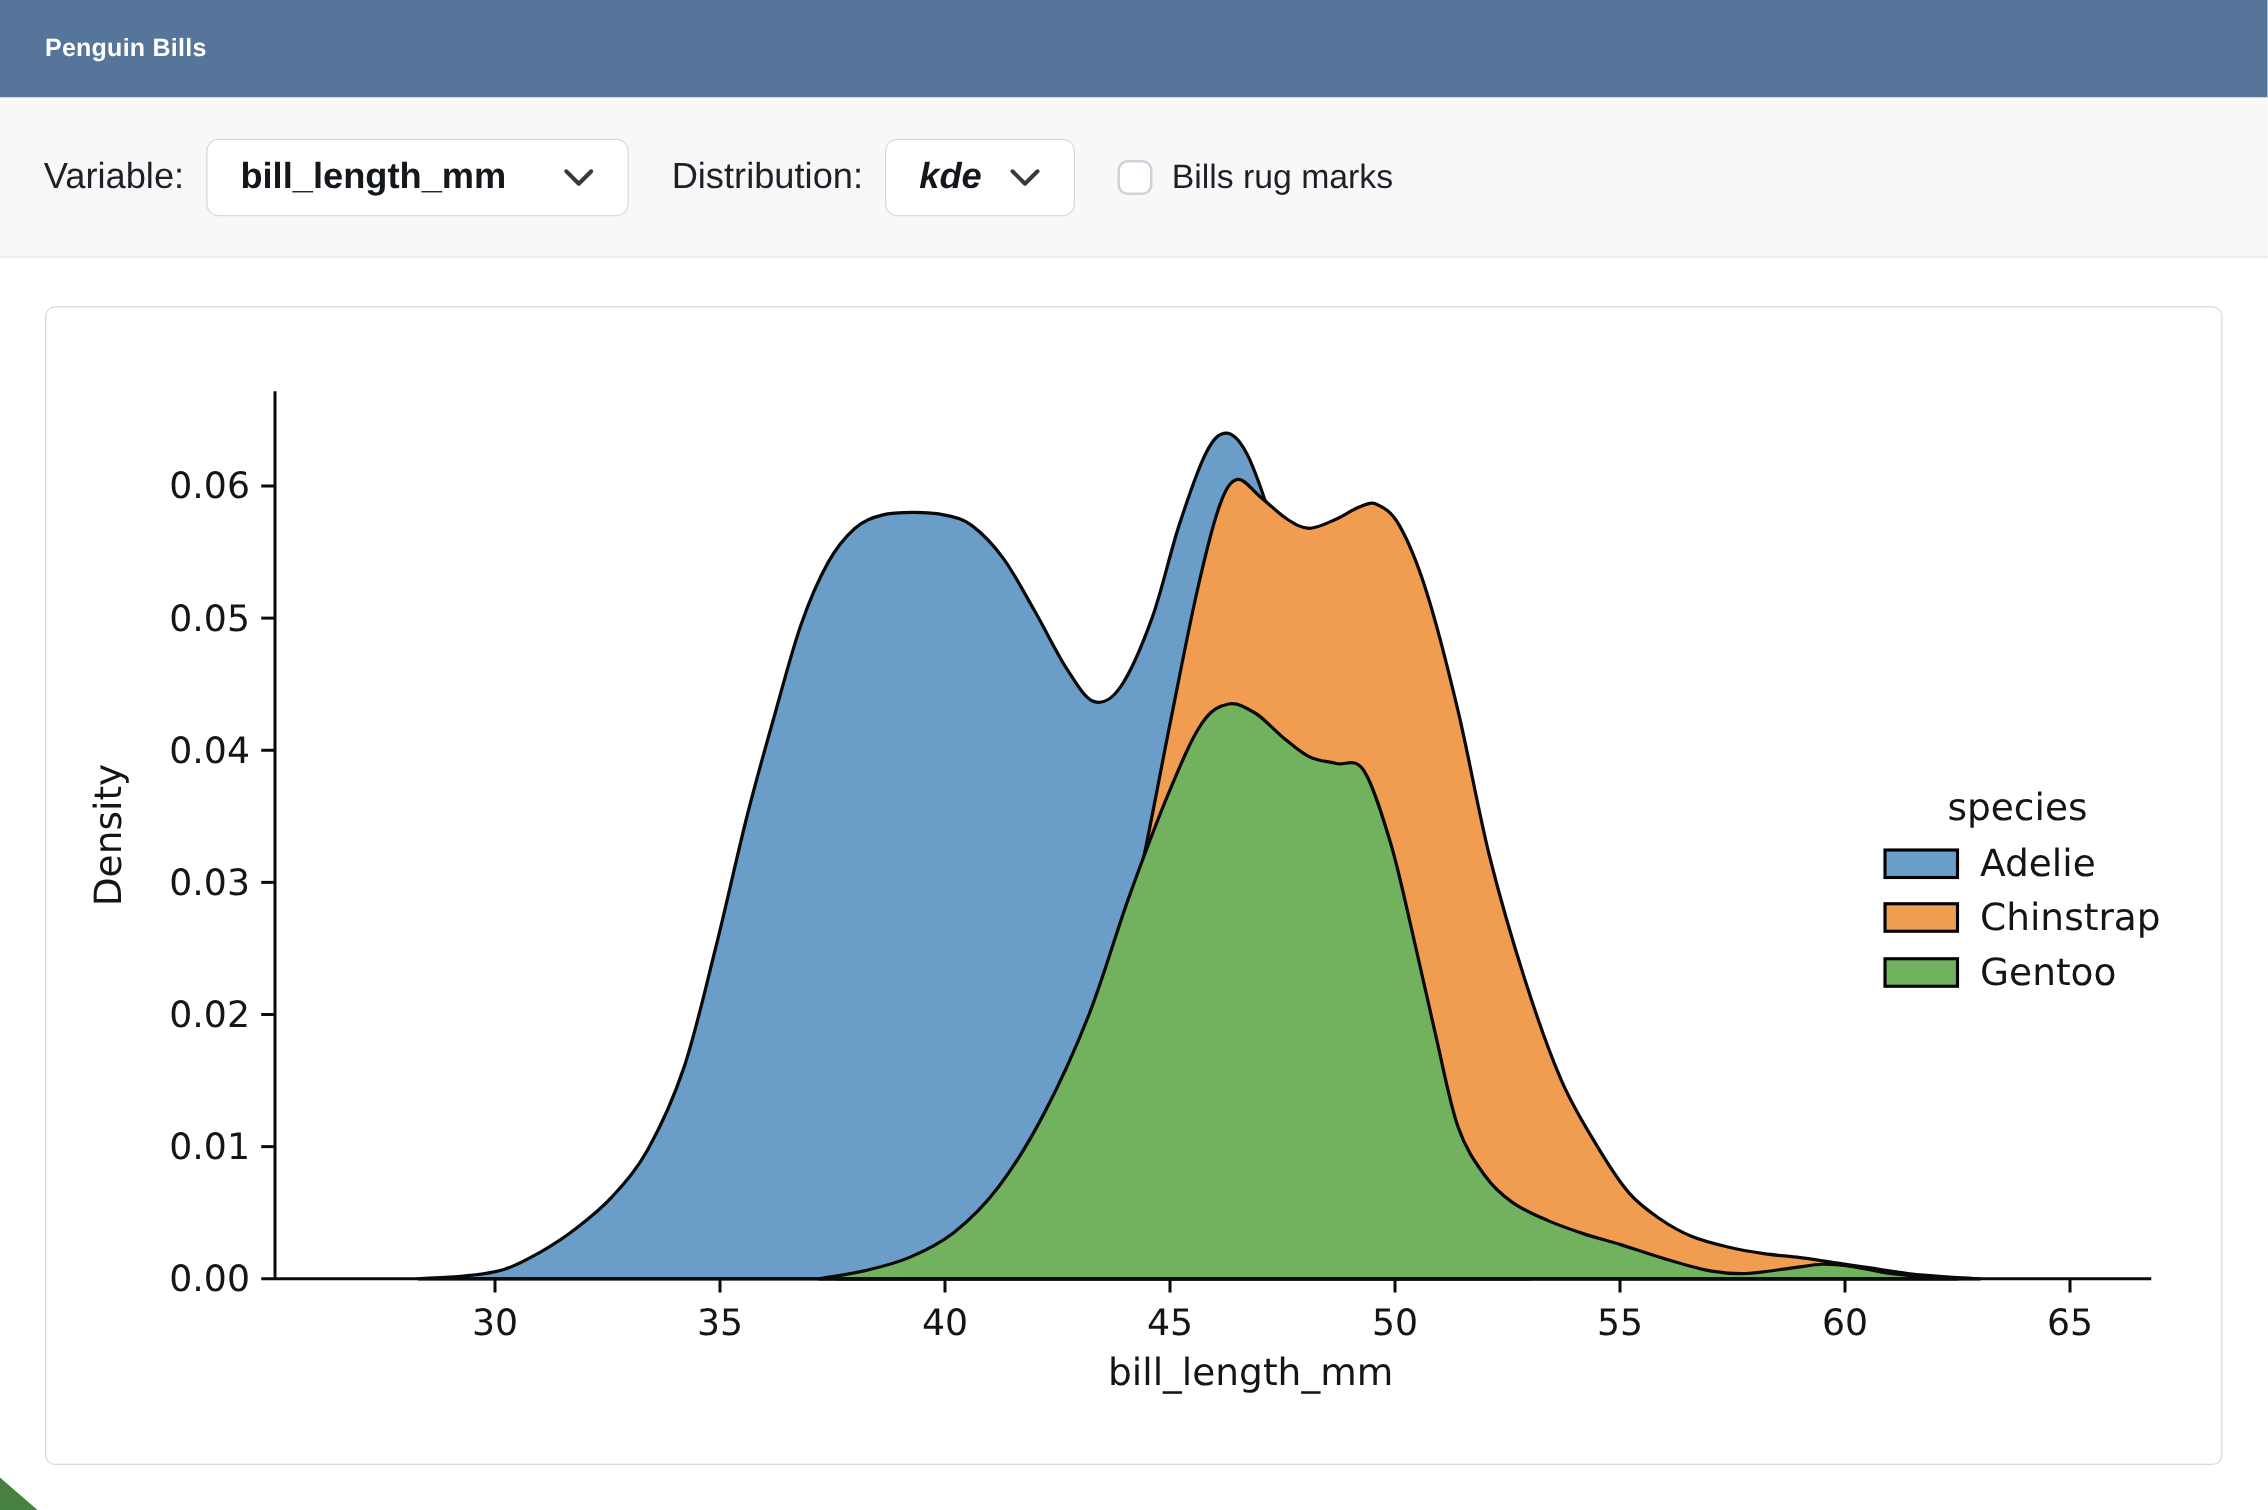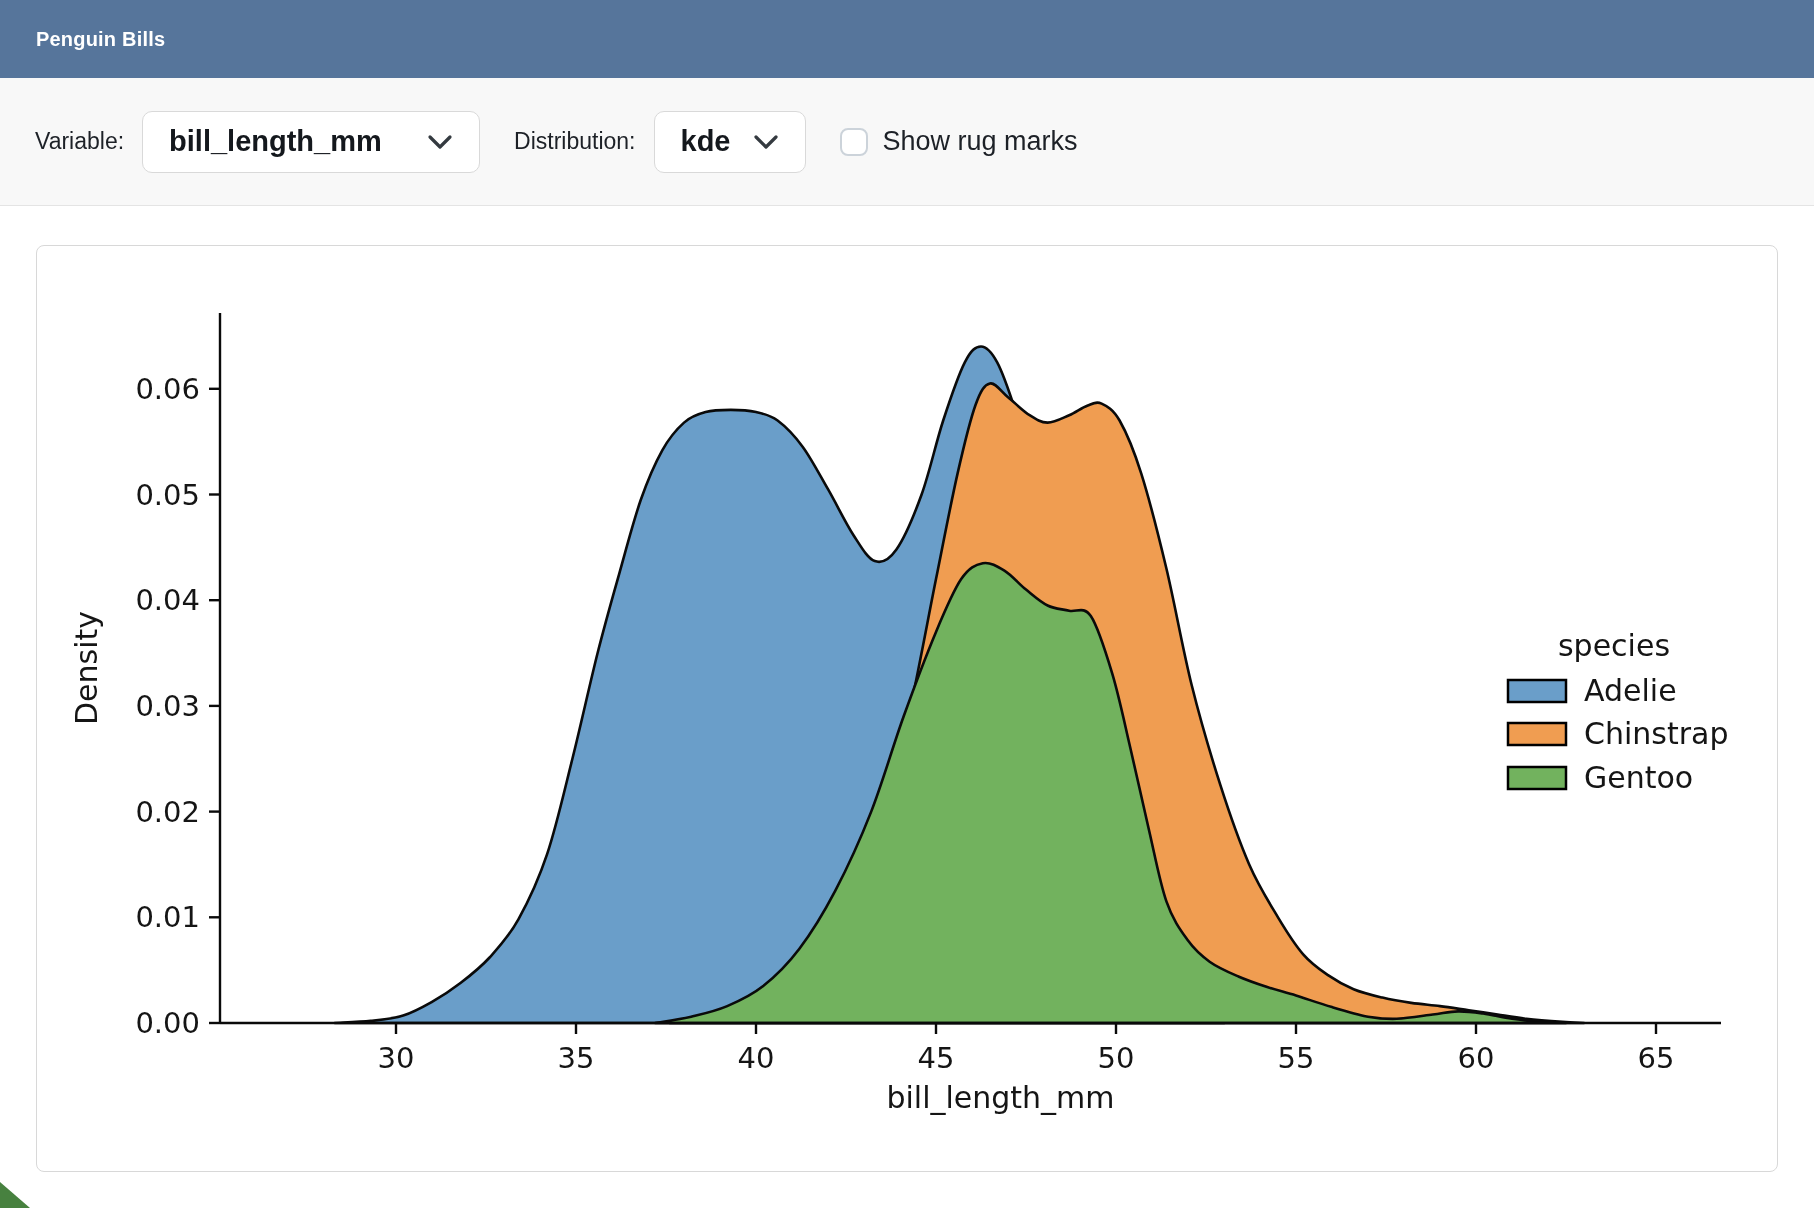--- a/index.html
+++ b/index.html
@@ -12,21 +12,21 @@
     background:#56759b;display:flex;align-items:center;
   }
   .app-title{
     color:#ffffff;font-size:20px;font-weight:600;margin-left:36px;letter-spacing:.2px;
   }
   .toolbar{
     position:absolute;left:0;top:78px;width:1814px;height:128px;
     background:#f8f8f8;border-bottom:1px solid #e4e4e4;
     display:flex;align-items:center;padding-left:35px;box-sizing:border-box;
   }
-  .tb-label{font-size:23px;color:#1d2127;}
+  .tb-label{font-size:29px;color:#1d2127;}
   .select{
     height:62px;background:#ffffff;border:1px solid #d9d9d9;border-radius:10px;
     display:flex;align-items:center;justify-content:space-between;
     padding:0 26px;box-sizing:border-box;cursor:pointer;
   }
   .select .sel-value{font-size:29px;font-weight:600;color:#14181d;}
   .select svg{margin-left:22px;flex:none;}
   .gap-sm{width:18px;flex:none;}
   .gap-md{width:34px;flex:none;}
   .checkbox{
@@ -56,29 +56,29 @@
   <span class="gap-sm"></span>
   <div class="select" style="min-width:338px;">
     <span class="sel-value">bill_length_mm</span>
     <svg width="26" height="16" viewBox="0 0 26 16">
       <polyline points="3,3 13,13 23,3" fill="none" stroke="#343a40" stroke-width="3.2" stroke-linecap="round" stroke-linejoin="round"></polyline>
     </svg>
   </div>
   <span class="gap-md"></span>
   <span class="tb-label">Distribution:</span>
   <span class="gap-sm"></span>
-  <div class="select" style="min-width:152px;">
+  <div class="select" style="min-width:152px;font-style:italic;">
     <span class="sel-value">kde</span>
     <svg width="26" height="16" viewBox="0 0 26 16">
       <polyline points="3,3 13,13 23,3" fill="none" stroke="#343a40" stroke-width="3.2" stroke-linecap="round" stroke-linejoin="round"></polyline>
     </svg>
   </div>
   <span class="gap-md"></span>
   <span class="checkbox"></span>
-  <span class="cb-label">Show rug marks</span>
+  <span class="cb-label">Bills rug marks</span>
 </div>
 
 <div class="plot-card">
   <svg id="chart" width="1740" height="925" viewBox="0 0 1740 925">
       <path d="M 297.8 777.0 C 303.8 776.6, 322.4 776.1, 333.8 774.9 C 345.2 773.7, 356.0 772.8, 366.2 769.6 C 376.4 766.4, 385.4 761.3, 395.0 755.9 C 404.6 750.4, 414.2 744.2, 423.8 736.8 C 433.4 729.4, 443.0 722.0, 452.6 711.5 C 462.2 700.9, 471.8 690.7, 481.4 673.4 C 491.0 656.1, 501.2 634.7, 510.2 607.9 C 519.2 581.1, 527.0 546.2, 535.4 512.8 C 543.8 479.3, 552.8 437.9, 560.6 407.0 C 568.4 376.2, 575.0 353.3, 582.2 327.8 C 589.4 302.2, 596.6 274.4, 603.8 253.8 C 611.0 233.2, 618.2 217.0, 625.4 204.1 C 632.6 191.2, 639.8 183.0, 647.0 176.6 C 654.2 170.3, 660.8 168.2, 668.6 166.1 C 676.4 163.9, 685.4 163.9, 693.8 163.9 C 702.2 163.9, 711.2 164.3, 719.0 166.1 C 726.8 167.8, 732.8 168.7, 740.6 174.5 C 748.4 180.3, 757.4 189.5, 765.8 200.9 C 774.2 212.4, 782.6 228.6, 791.0 243.2 C 799.4 257.8, 808.4 276.7, 816.2 288.7 C 824.0 300.6, 830.6 312.6, 837.8 315.1 C 845.0 317.6, 851.6 314.6, 859.4 303.5 C 867.2 292.4, 876.8 270.0, 884.6 248.5 C 892.4 227.0, 899.0 196.5, 906.2 174.5 C 913.4 152.5, 921.5 128.7, 927.8 116.4 C 934.1 104.0, 938.6 100.5, 944.0 100.5 C 949.4 100.5, 954.5 105.8, 960.2 116.4 C 965.9 126.9, 971.6 143.7, 978.2 163.9 C 984.8 184.2, 992.6 209.7, 999.8 237.9 C 1007.0 266.1, 1014.2 297.8, 1021.4 333.1 C 1028.6 368.3, 1034.6 407.0, 1043.0 449.3 C 1051.4 491.6, 1062.2 548.0, 1071.8 586.7 C 1081.4 625.5, 1091.0 656.3, 1100.6 681.9 C 1110.2 707.4, 1119.8 725.9, 1129.4 740.0 C 1139.0 754.1, 1148.6 760.3, 1158.2 766.4 C 1167.8 772.6, 1182.2 775.2, 1187.0 777.0 Z" fill="#6a9ec9" stroke="#0a0a0a" stroke-width="2.6" stroke-linejoin="round"></path>
       <path d="M 632.6 777.0 C 638.6 776.3, 656.6 774.5, 668.6 772.8 C 680.6 771.0, 692.6 769.4, 704.6 766.4 C 716.6 763.4, 728.6 761.0, 740.6 754.8 C 752.6 748.6, 764.6 742.5, 776.6 729.4 C 788.6 716.4, 801.2 701.2, 812.6 676.6 C 824.0 651.9, 834.8 617.6, 845.0 581.5 C 855.2 545.3, 864.8 501.3, 873.8 459.9 C 882.8 418.5, 891.2 371.8, 899.0 333.1 C 906.8 294.3, 914.0 256.4, 920.6 227.4 C 927.2 198.3, 933.2 173.6, 938.6 158.7 C 944.0 143.7, 947.6 138.7, 953.0 137.5 C 958.4 136.3, 964.4 146.0, 971.0 151.3 C 977.6 156.5, 986.0 165.0, 992.6 169.2 C 999.2 173.5, 1004.0 176.6, 1010.6 176.6 C 1017.2 176.6, 1025.6 172.0, 1032.2 169.2 C 1038.8 166.4, 1044.8 161.6, 1050.2 159.7 C 1055.6 157.8, 1059.2 155.1, 1064.6 157.6 C 1070.0 160.1, 1076.0 162.9, 1082.6 174.5 C 1089.2 186.1, 1096.4 202.7, 1104.2 227.4 C 1112.0 252.0, 1121.0 287.3, 1129.4 322.5 C 1137.8 357.7, 1145.6 402.6, 1154.6 438.8 C 1163.6 474.9, 1173.8 509.2, 1183.4 539.2 C 1193.0 569.1, 1202.6 596.4, 1212.2 618.5 C 1221.8 640.5, 1232.0 656.3, 1241.0 671.3 C 1250.0 686.3, 1257.8 698.6, 1266.2 708.3 C 1274.6 718.0, 1283.0 723.6, 1291.4 729.4 C 1299.8 735.2, 1307.6 739.5, 1316.6 743.2 C 1325.6 746.9, 1335.8 749.3, 1345.4 751.6 C 1355.0 753.9, 1364.6 755.5, 1374.2 756.9 C 1383.8 758.3, 1393.4 758.9, 1403.0 760.1 C 1412.6 761.3, 1422.2 762.9, 1431.8 764.3 C 1441.4 765.7, 1451.0 767.1, 1460.6 768.5 C 1470.2 770.0, 1478.6 771.5, 1489.4 772.8 C 1500.2 774.0, 1515.8 775.2, 1525.4 775.9 C 1535.0 776.6, 1543.4 776.8, 1547.0 777.0 Z" fill="#f09d51" stroke="#0a0a0a" stroke-width="2.6" stroke-linejoin="round"></path>
       <path d="M 618.2 777.0 C 624.2 775.9, 642.2 773.5, 654.2 770.7 C 666.2 767.8, 678.2 765.2, 690.2 760.1 C 702.2 755.0, 714.2 749.5, 726.2 740.0 C 738.2 730.5, 750.2 718.9, 762.2 703.0 C 774.2 687.2, 786.2 667.8, 798.2 644.9 C 810.2 622.0, 822.8 594.7, 834.2 565.6 C 845.6 536.5, 855.8 500.4, 866.6 470.5 C 877.4 440.5, 889.4 408.8, 899.0 385.9 C 908.6 363.0, 916.4 344.5, 924.2 333.1 C 932.0 321.6, 938.6 318.6, 945.8 317.2 C 953.0 315.8, 960.2 320.2, 967.4 324.6 C 974.6 329.0, 981.8 337.8, 989.0 343.6 C 996.2 349.4, 1003.4 356.0, 1010.6 359.5 C 1017.8 363.0, 1025.0 363.0, 1032.2 364.8 C 1039.4 366.5, 1046.6 359.5, 1053.8 370.1 C 1061.0 380.6, 1068.8 406.2, 1075.4 428.2 C 1082.0 450.2, 1087.4 476.6, 1093.4 502.2 C 1099.4 527.7, 1105.4 555.9, 1111.4 581.5 C 1117.4 607.0, 1122.8 636.6, 1129.4 655.4 C 1136.0 674.3, 1143.8 684.5, 1151.0 694.6 C 1158.2 704.6, 1164.2 709.7, 1172.6 715.7 C 1181.0 721.7, 1191.8 726.3, 1201.4 730.5 C 1211.0 734.7, 1220.6 737.9, 1230.2 741.1 C 1239.8 744.2, 1248.2 746.2, 1259.0 749.5 C 1269.8 752.9, 1283.0 757.6, 1295.0 761.1 C 1307.0 764.7, 1320.2 768.7, 1331.0 770.7 C 1341.8 772.6, 1349.0 773.1, 1359.8 772.8 C 1370.6 772.4, 1385.6 769.8, 1395.8 768.5 C 1406.0 767.3, 1412.6 765.5, 1421.0 765.4 C 1429.4 765.2, 1437.2 766.3, 1446.2 767.5 C 1455.2 768.7, 1464.8 771.4, 1475.0 772.8 C 1485.2 774.2, 1498.4 775.2, 1507.4 775.9 C 1516.4 776.6, 1525.4 776.8, 1529.0 777.0 Z" fill="#72b25e" stroke="#0a0a0a" stroke-width="2.6" stroke-linejoin="round"></path>
       <line x1="183" y1="67" x2="183" y2="777" stroke="#0a0a0a" stroke-width="2.4"></line>
       <line x1="183" y1="777" x2="1684" y2="777" stroke="#0a0a0a" stroke-width="2.4"></line>
       <line x1="359" y1="777" x2="359" y2="788" stroke="#0a0a0a" stroke-width="2.4"></line>

